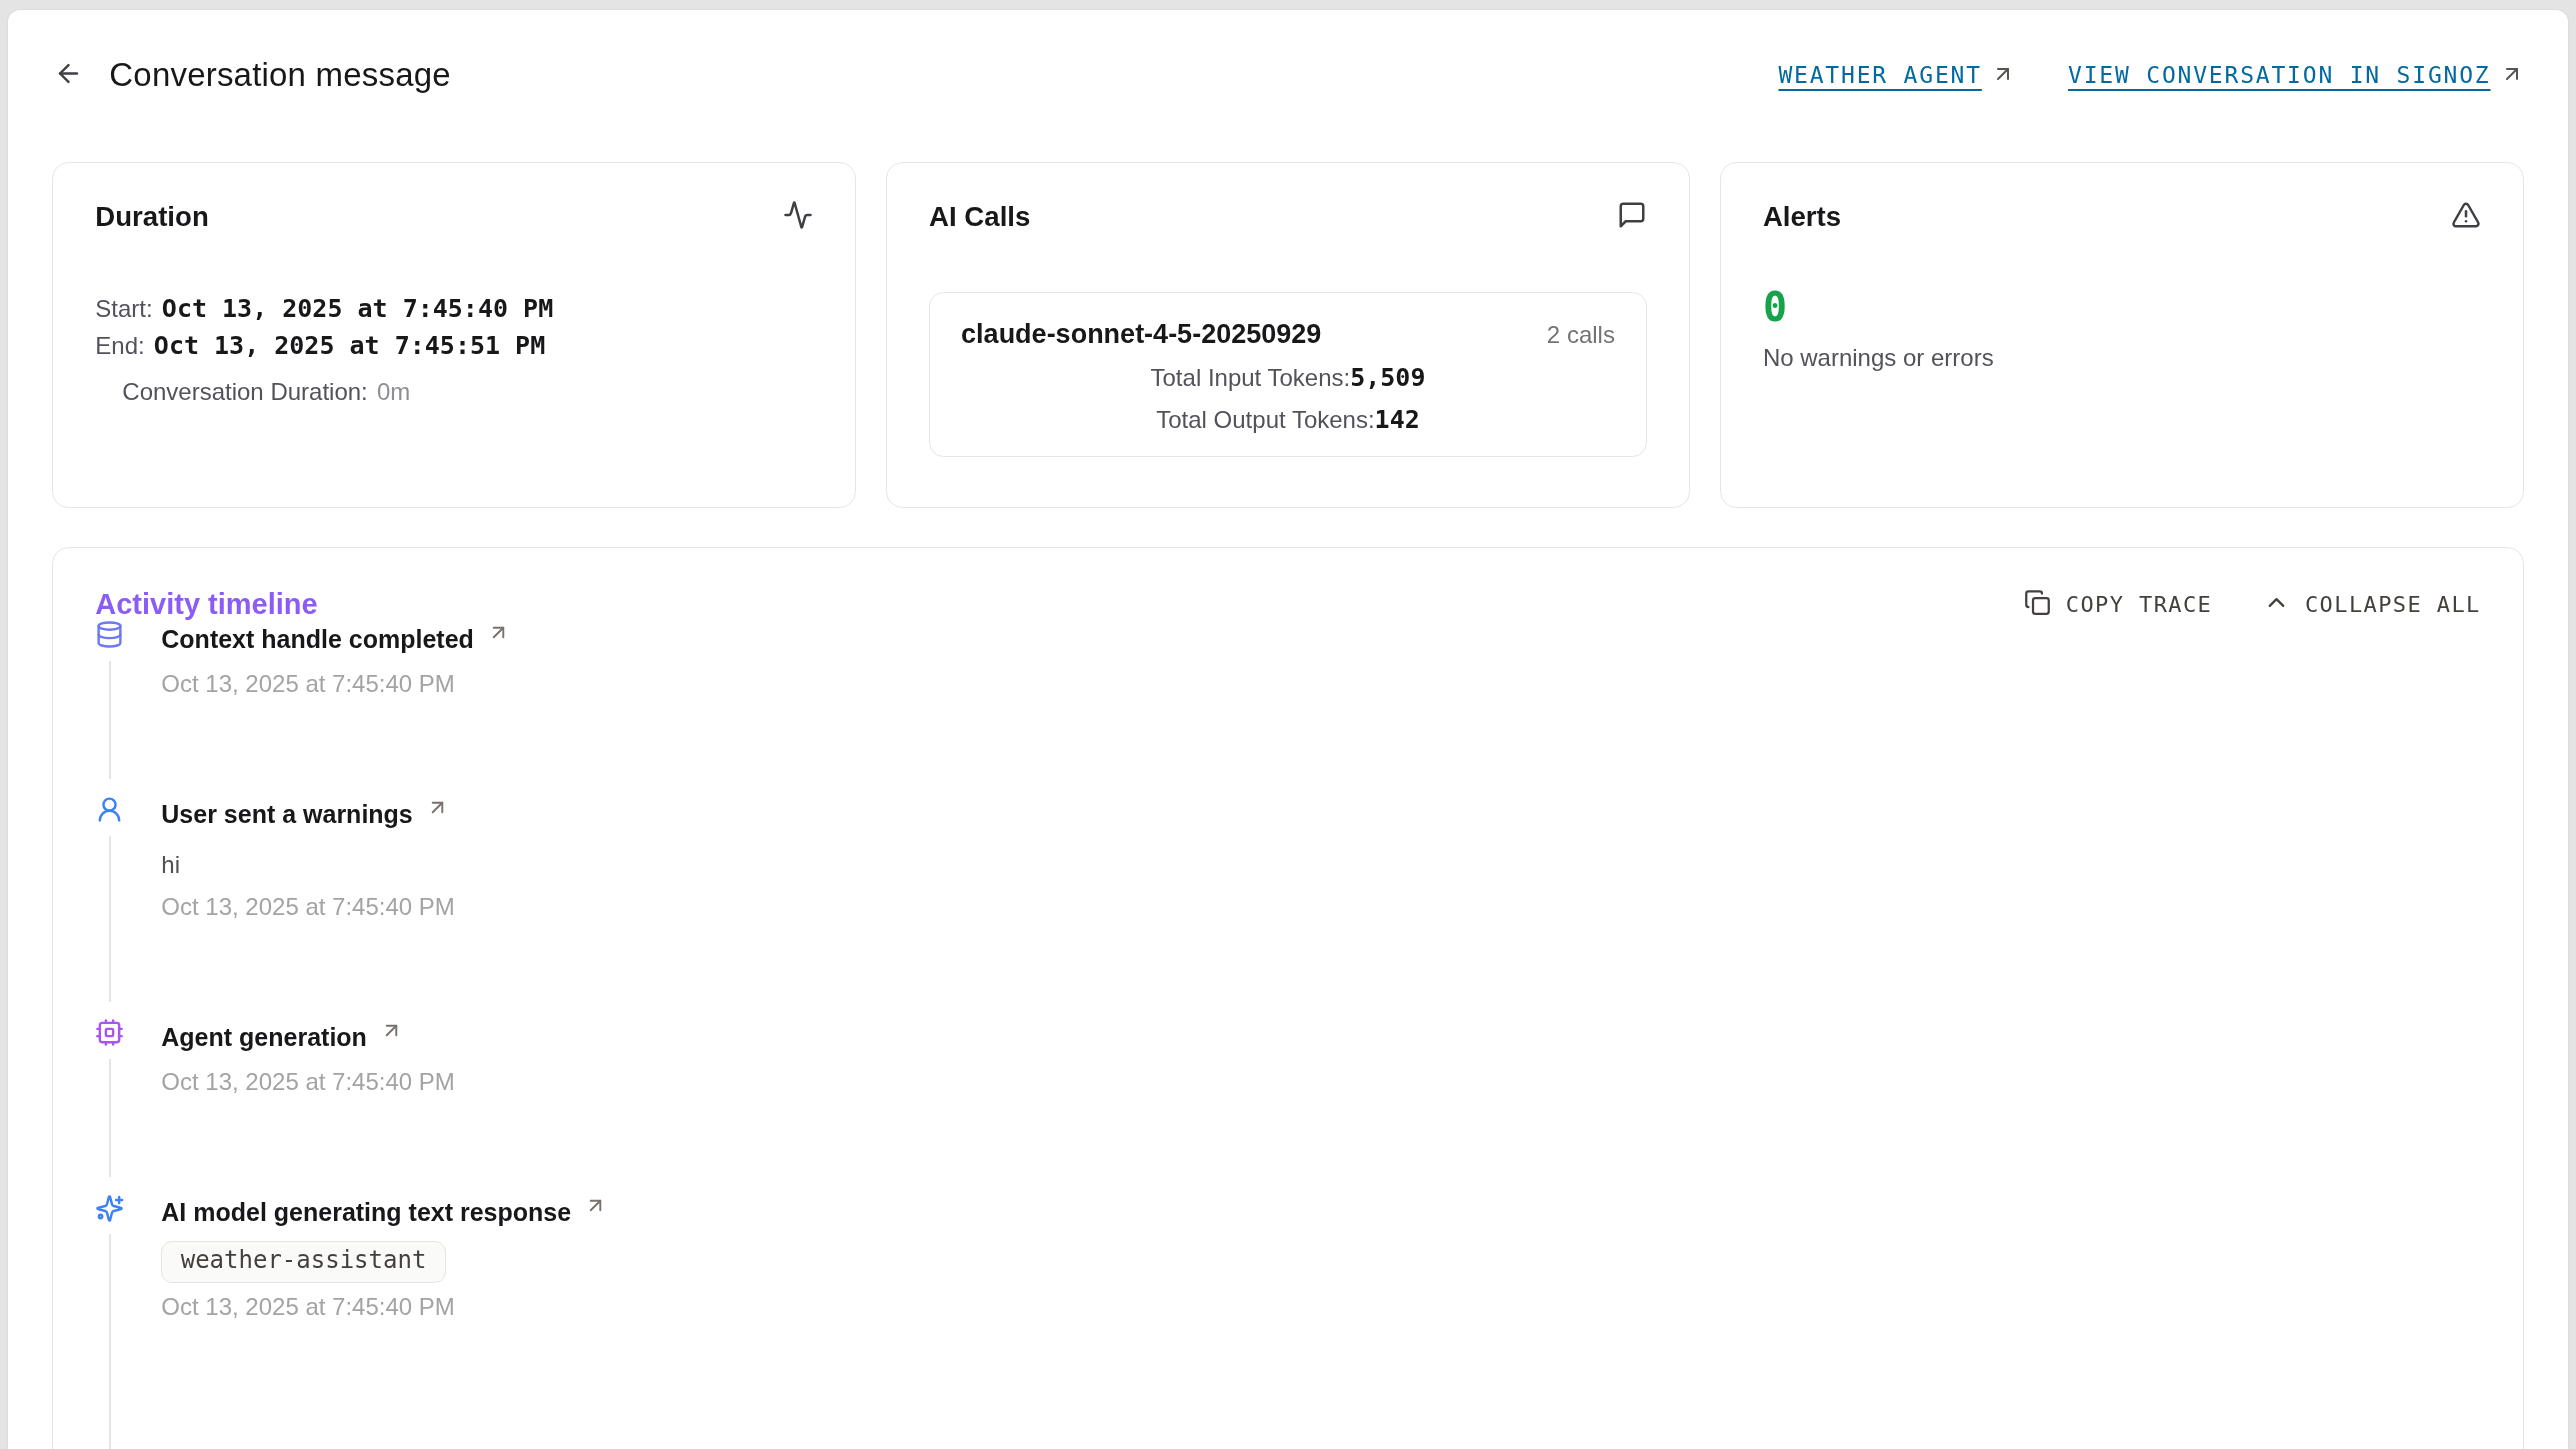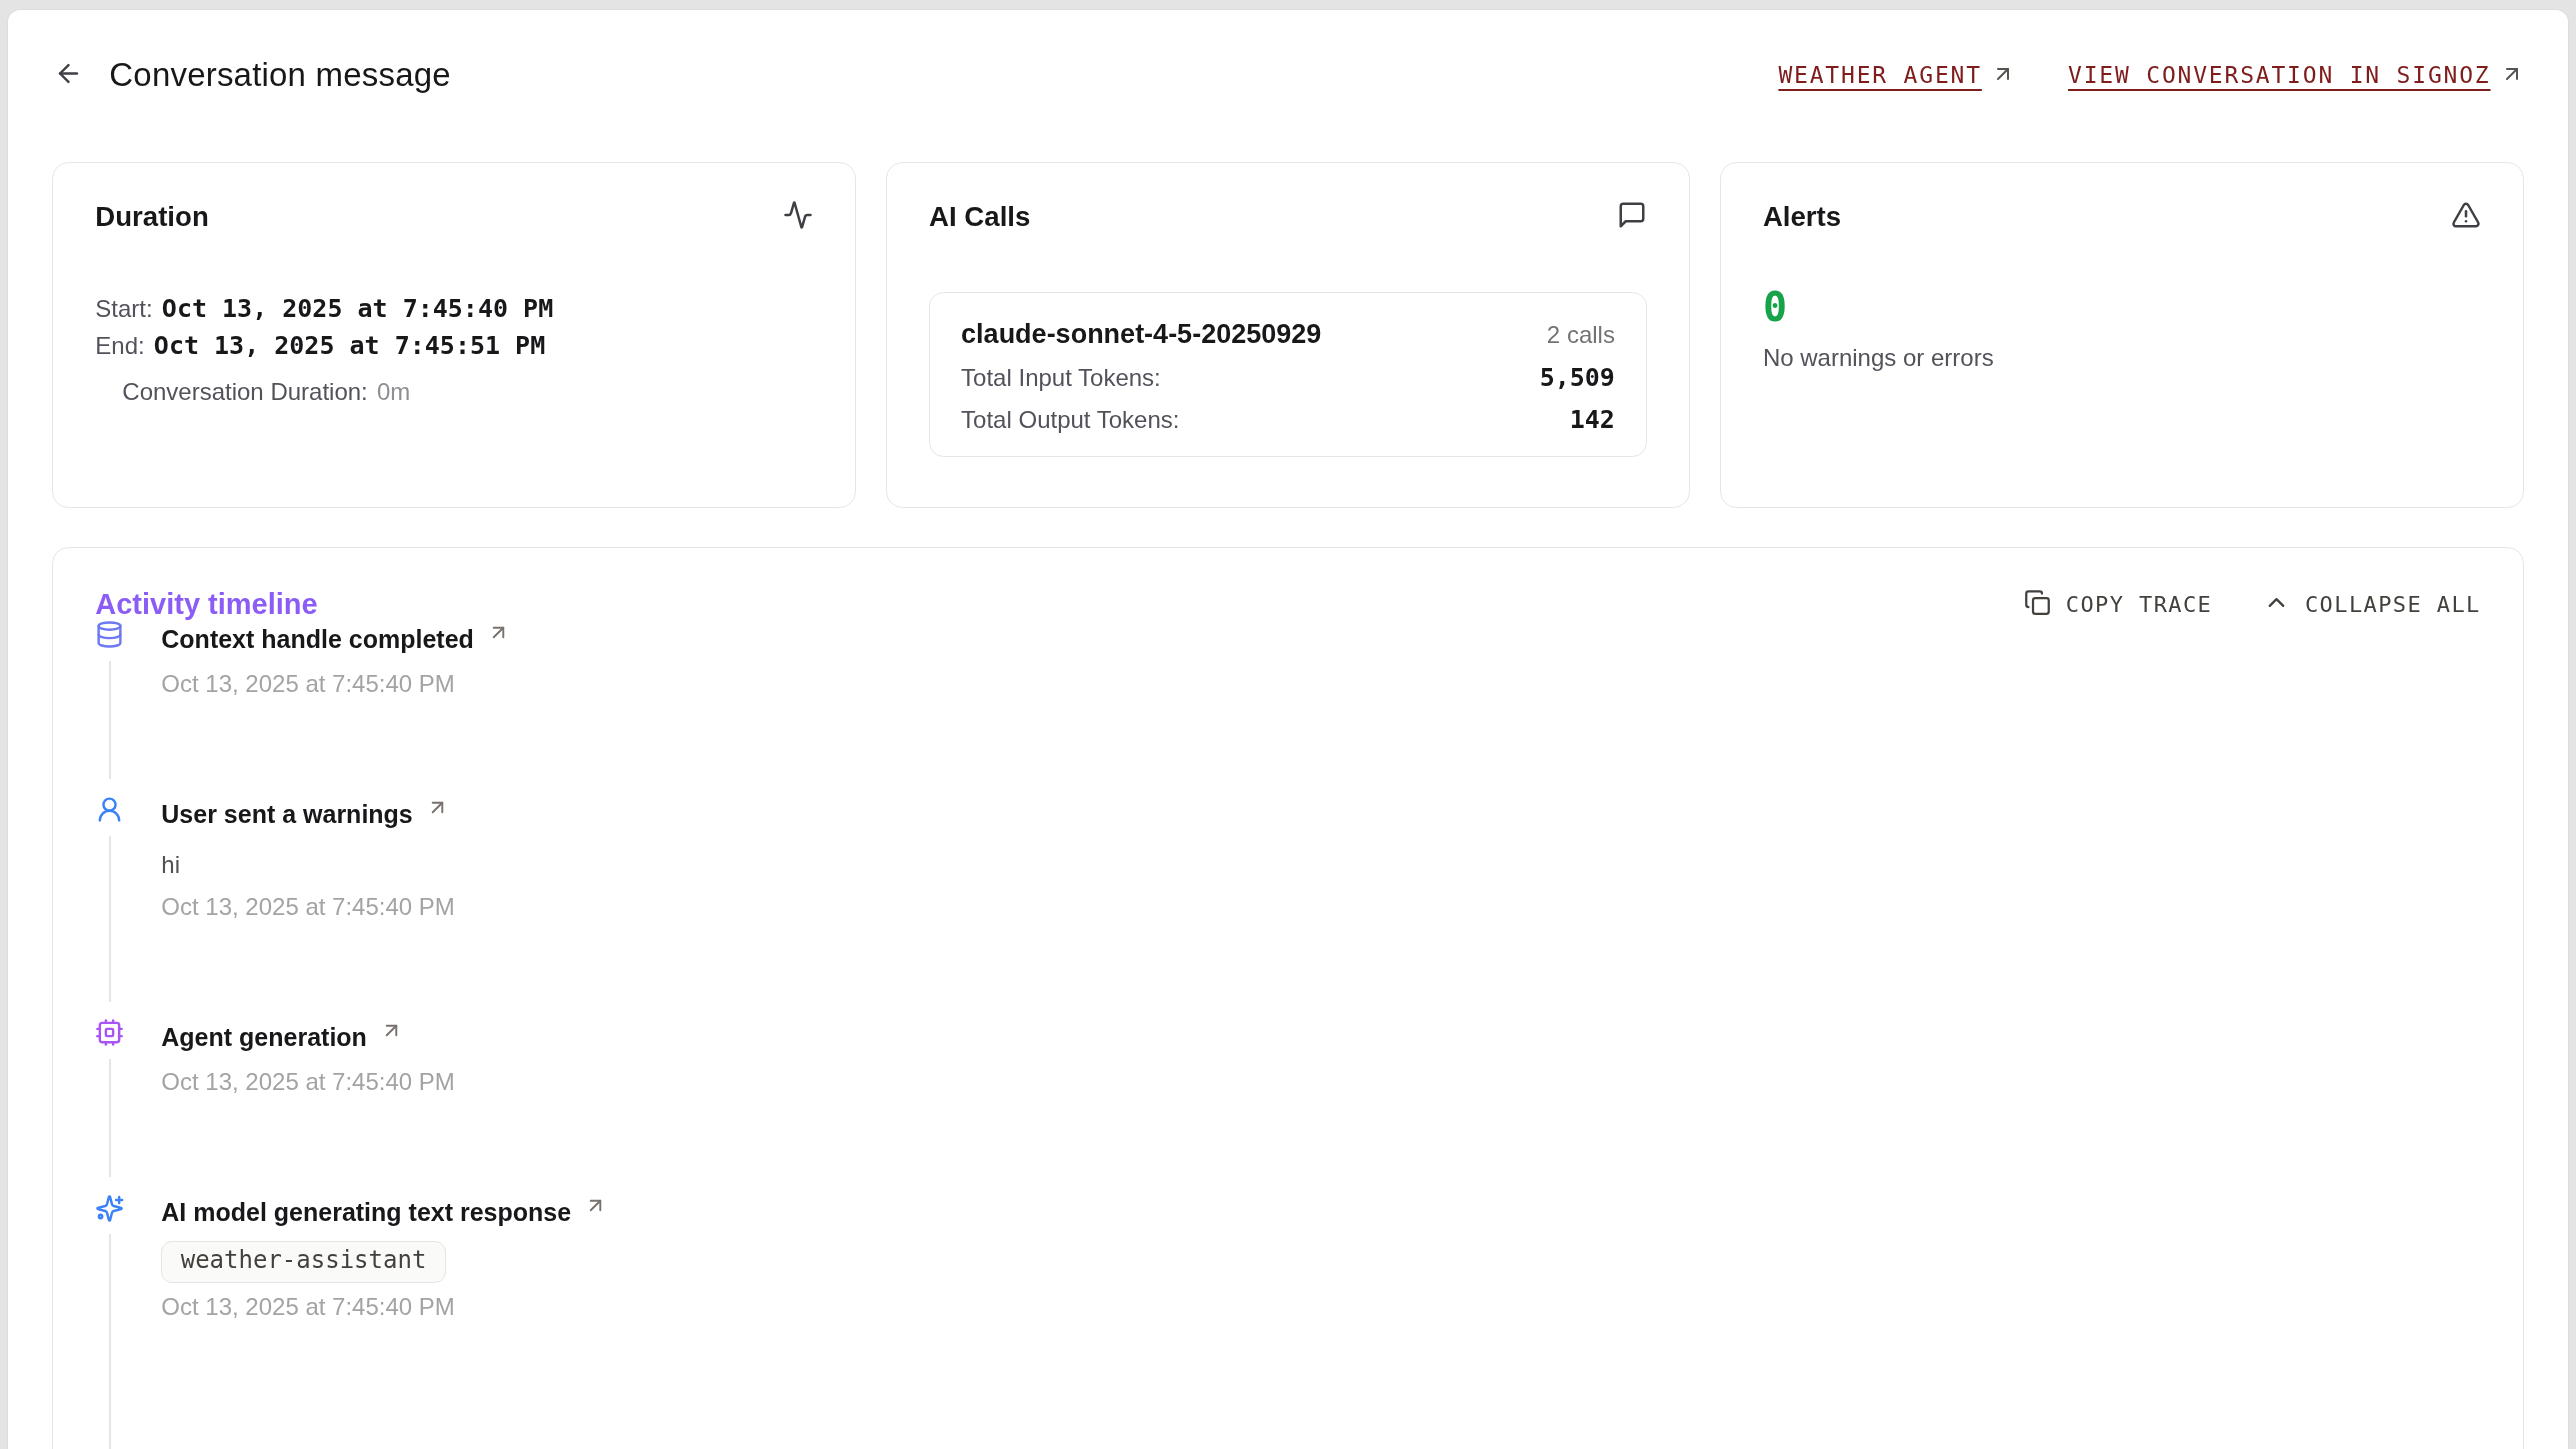--- a/index.html
+++ b/index.html
@@ -24,21 +24,21 @@
   .header-left { display:flex; align-items:center; gap:24px; }
   .back-btn {
     background:none; border:none; cursor:pointer; color:#3f3f46;
     width:33px; height:33px; display:flex; align-items:center; justify-content:center;
   }
   .back-btn svg { width:29px; height:29px; }
   h1.page-title { font-size:33px; font-weight:500; color:#18181b; letter-spacing:0.2px; }
   .header-links { display:flex; align-items:center; gap:53px; }
   .ext-link {
     display:flex; align-items:center; gap:9.2px; cursor:pointer;
-    color:#7f1d1d; text-decoration:none;
+    color:#0369a1; text-decoration:none;
   }
   .ext-link .lbl {
     font-family:"DejaVu Sans Mono", monospace; font-size:23px; letter-spacing:1.8px;
     text-decoration:underline; text-underline-offset:6.4px; text-decoration-thickness:1.8px;
   }
   .ext-link svg { width:24px; height:24px; color:#57534e; }
 
   
   .cards { display:grid; grid-template-columns:1fr 1fr 1fr; gap:30px; margin-top:64px; }
   .card {
@@ -55,21 +55,21 @@
   .dur-row.total { margin-top:9.2px;margin-left:27px; }
   .dur-row.total .val2 { color:#8e8e93; margin-left:9.2px; }
 
   .model-box {
     margin-top:59px; border:1.8px solid #e7e5e4; border-radius:14.7px;
     padding:26px 31px 22px 31px;
   }
   .model-row { display:flex; align-items:baseline; justify-content:space-between; }
   .model-name { font-size:27px; font-weight:600; color:#18181b; }
   .model-calls { font-size:24px; color:#737373; }
-  .tok-row { display:flex; align-items:baseline; justify-content:space-between; margin-top:13px; }
+  .tok-row { display:flex; align-items:baseline; justify-content:center; margin-top:13px; }
   .tok-row .lbl { font-size:24px; color:#52525b; }
   .tok-row .val { font-family:"DejaVu Sans Mono", monospace; font-weight:bold; font-size:25px; color:#18181b; }
 
   .alert-zero {
     margin-top:50px; font-family:"DejaVu Sans Mono", monospace;
     font-size:40px; font-weight:bold; color:#16a34a; line-height:48px;
   }
   .alert-msg { margin-top:13px; font-size:24px; color:#52525b; }
 
   

